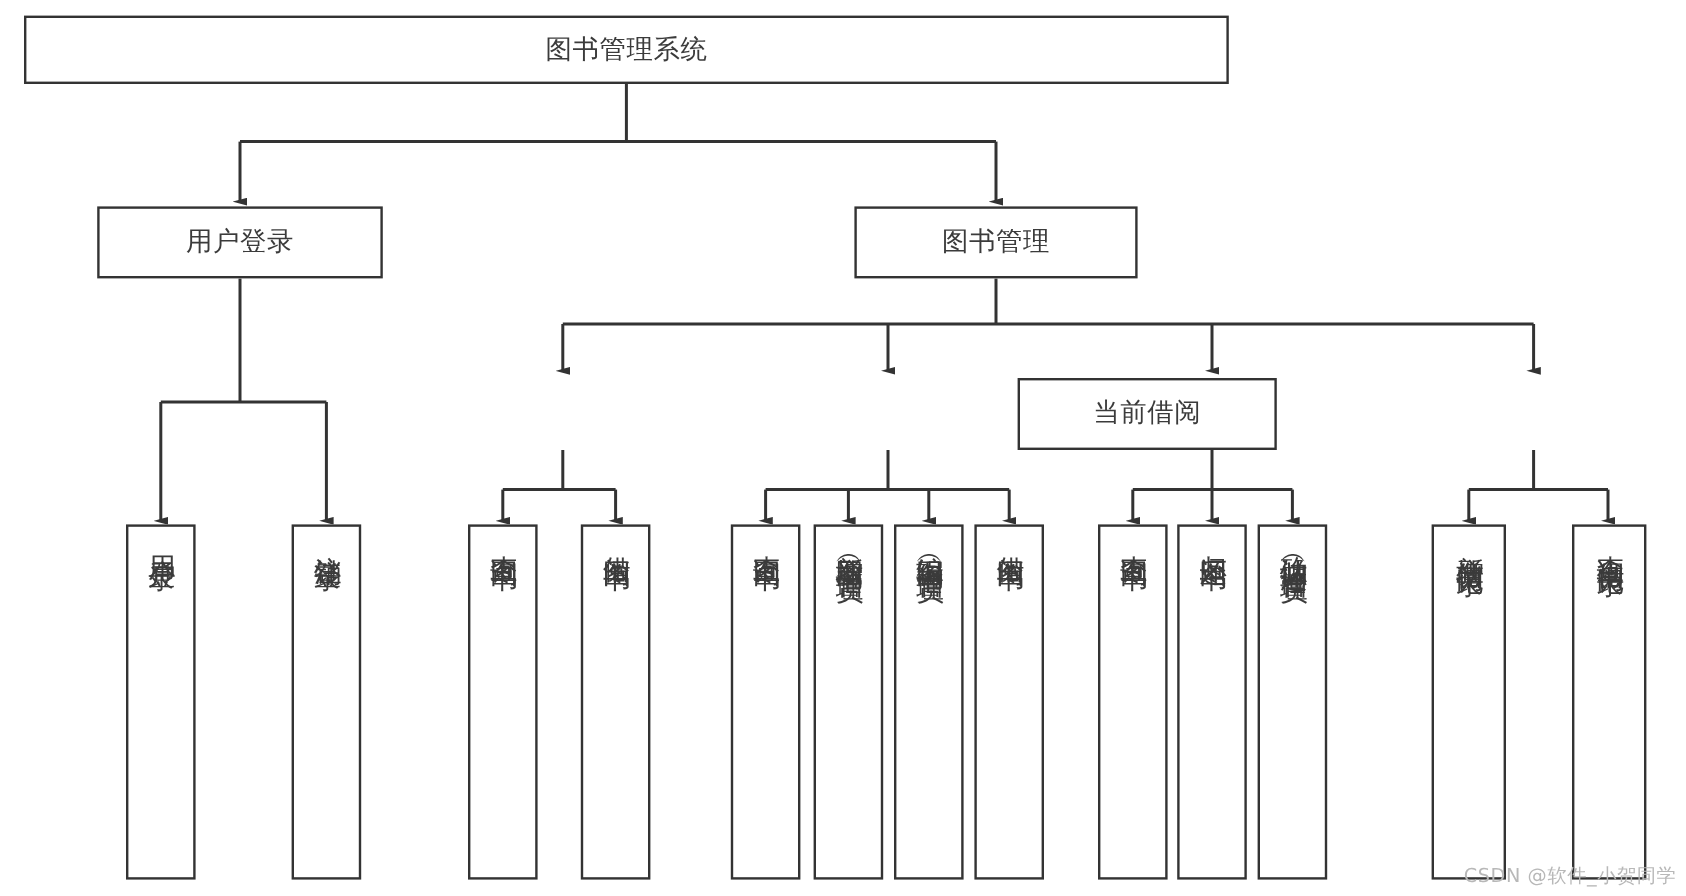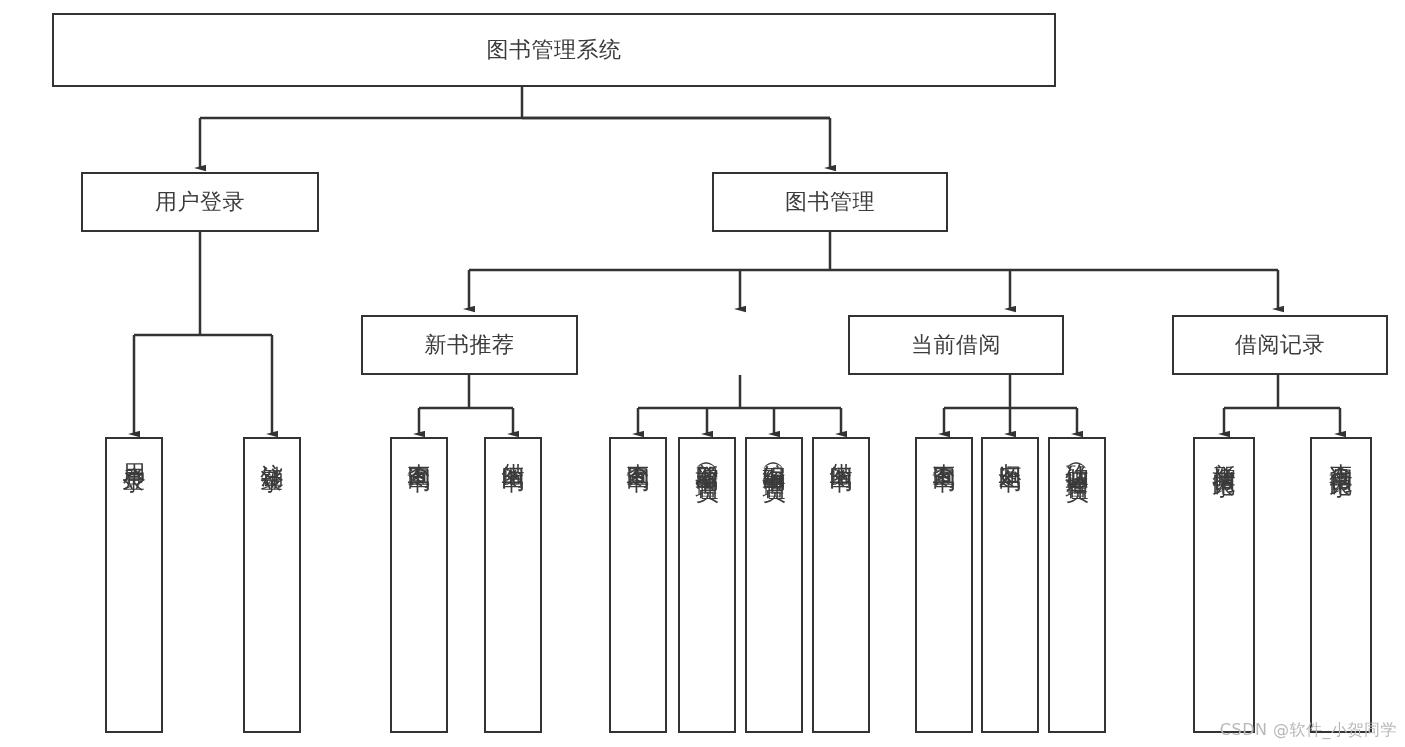--- a/index.html
+++ b/index.html
@@ -124,39 +124,33 @@
       <path d="M1010,408 L1010,434" marker-end="url(#arrowhead)"></path>
       <path d="M1077,408 L1077,434" marker-end="url(#arrowhead)"></path>
 
       <path d="M1278,375 L1278,408"></path>
       <path d="M1224,408 L1340,408"></path>
       <path d="M1224,408 L1224,434" marker-end="url(#arrowhead)"></path>
       <path d="M1340,408 L1340,434" marker-end="url(#arrowhead)"></path>
     </g>
   </svg>
 
-  <div class="node-box node-h node-root" style="left:20px; top:13px; width:1004px; height:74px;margin-left:32px;">
+  <div class="node-box node-h node-root" style="left:20px; top:13px; width:1004px; height:57px;">
     <span class="node-label">图书管理系统</span>
   </div>
 
   <div class="node-box node-h" style="left:81px; top:172px; width:238px; height:60px;">
     <span class="node-label">用户登录</span>
   </div>
   <div class="node-box node-h" style="left:712px; top:172px; width:236px; height:60px;">
     <span class="node-label">图书管理</span>
   </div>
 
-  <div class="node-box node-h" style="left:361px; top:315px; width:217px; height:60px;">
-    <span class="node-label">新书推荐</span>
-  </div>
   <div class="node-box node-h" style="left:848px; top:315px; width:216px; height:60px;">
     <span class="node-label">当前借阅</span>
-  </div>
-  <div class="node-box node-h" style="left:1172px; top:315px; width:216px; height:60px;">
-    <span class="node-label">借阅记录</span>
   </div>
 
   <div class="node-box node-v" style="left:105px; top:437px; width:58px; height:296px;">
     <span class="node-label">用户登录</span>
   </div>
   <div class="node-box node-v" style="left:243px; top:437px; width:58px; height:296px;">
     <span class="node-label">注销登录</span>
   </div>
 
   <div class="node-box node-v" style="left:390px; top:437px; width:58px; height:296px;">

